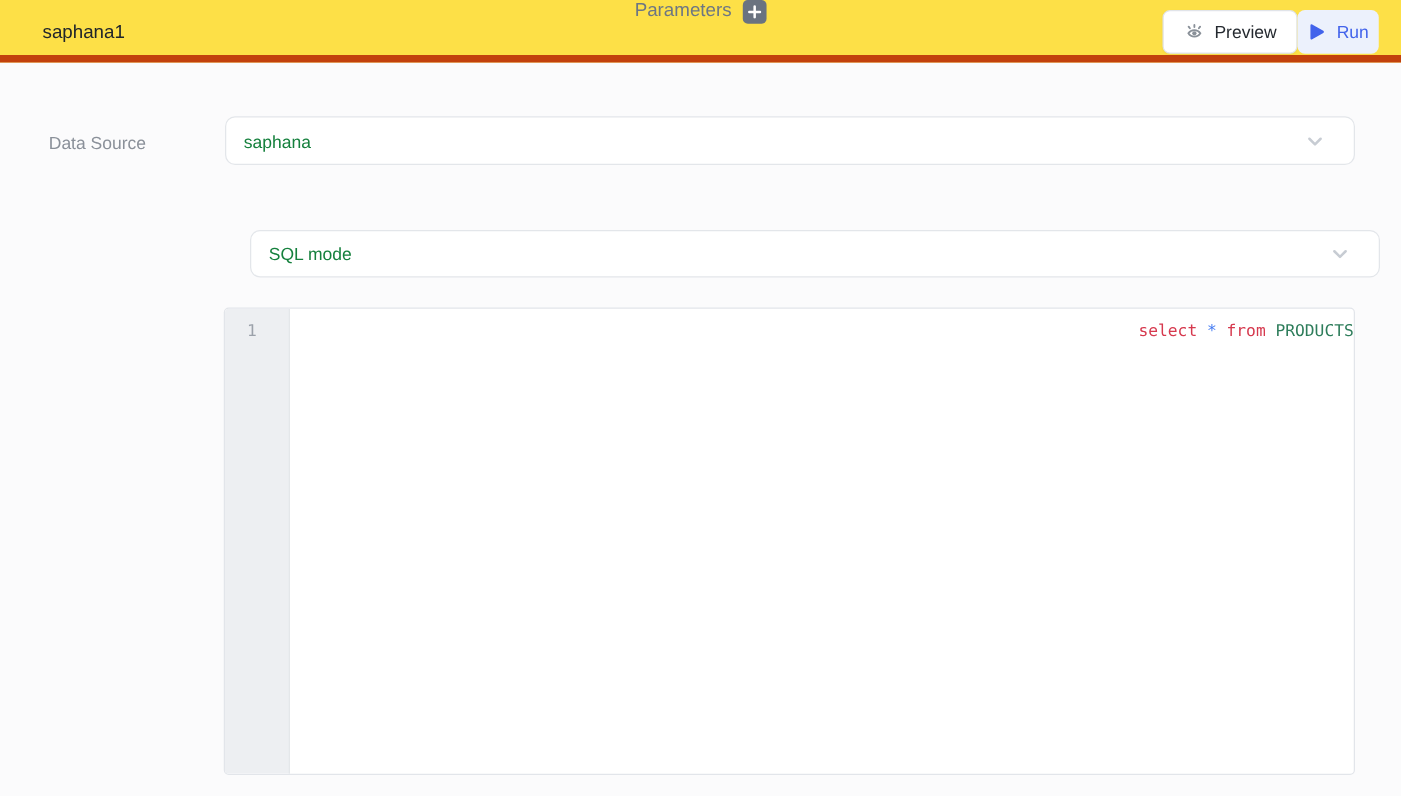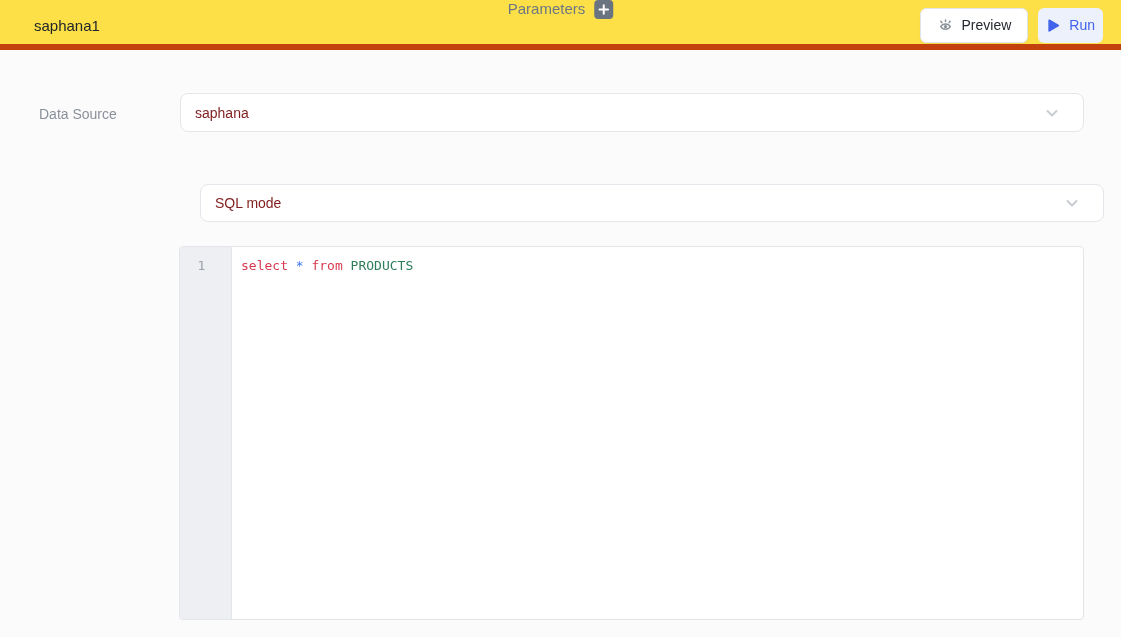--- a/index.html
+++ b/index.html
@@ -40,21 +40,21 @@
   }
   .params-label { font-size: 15px; color: #6d7683; }
   .plus-badge {
     width: 19px; height: 19px;
     background: #6a7380; border: none; border-radius: 4px;
     display: flex; align-items: center; justify-content: center;
     cursor: pointer; padding: 0;
   }
   .header-actions {
     position: absolute; right: 18px; top: 0; height: 50px;
-    display: flex; align-items: center; gap: 10px;
+    display: flex; align-items: center; gap: 0;
   }
   .btn {
     height: 35px; border-radius: 6px;
     display: inline-flex; align-items: center; gap: 8px;
     font-family: "Liberation Sans", sans-serif;
     font-size: 14px; font-weight: 500; cursor: pointer;
   }
   .btn-preview {
     background: #ffffff;
     border: 1px solid #e1e4e9;
@@ -76,21 +76,21 @@
     position: absolute; left: 180px; width: 904px; height: 39px;
     background: #ffffff;
     border: 1px solid var(--border);
     border-radius: 8px;
     display: flex; align-items: center;
     padding: 0 16px 0 14px;
     cursor: pointer;
   }
   .select-datasource { top: 93px; }
   .select-mode { top: 184px; height: 38px; margin-left: 20px; }
-  .select-value { font-size: 14px; color: #7f1d1d; flex: 1; }
+  .select-value { font-size: 14px; color: #15803d; flex: 1; }
   .chevron { flex: 0 0 auto; margin-right: 6px; }
 
   
   .editor {
     position: absolute; left: 179px; top: 246px;
     width: 905px; height: 374px;
     background: #ffffff;
     border: 1px solid #e2e5ea;
     border-radius: 4px;
     overflow: hidden;
@@ -108,20 +108,21 @@
     display: block; padding-top: 10px;
     color: #9ba1aa; line-height: 18px;
     transform: translateX(-4px);
   }
   .code-area {
     position: absolute; left: 53px; right: 0; top: 0; bottom: 0;
     padding: 10px 0 0 8px;
     white-space: pre;
     line-height: 18px;
     cursor: text;
+    text-align: right;
   }
   .tok-keyword   { color: var(--keyword-red); }
   .tok-operator  { color: var(--operator-blue); }
   .tok-identifier{ color: var(--identifier-green); }
 </style>
 </head>
 <body>
 
 <div class="header">
   <div class="header-title">saphana1</div>

